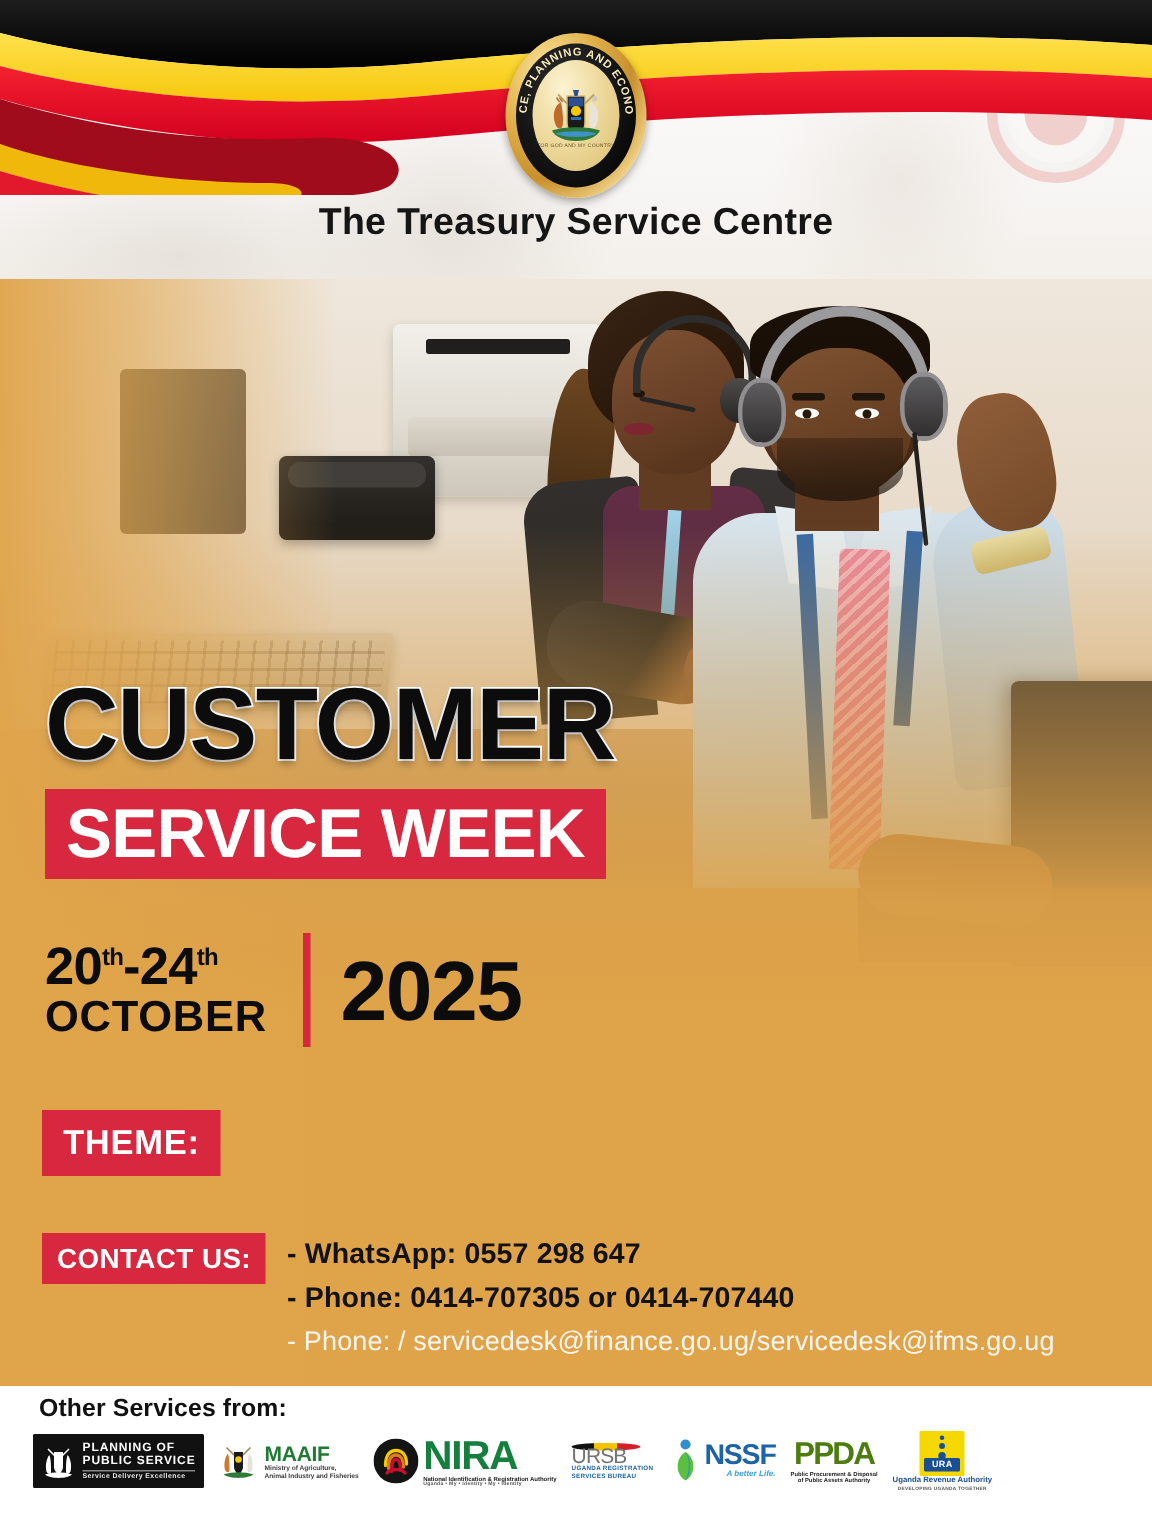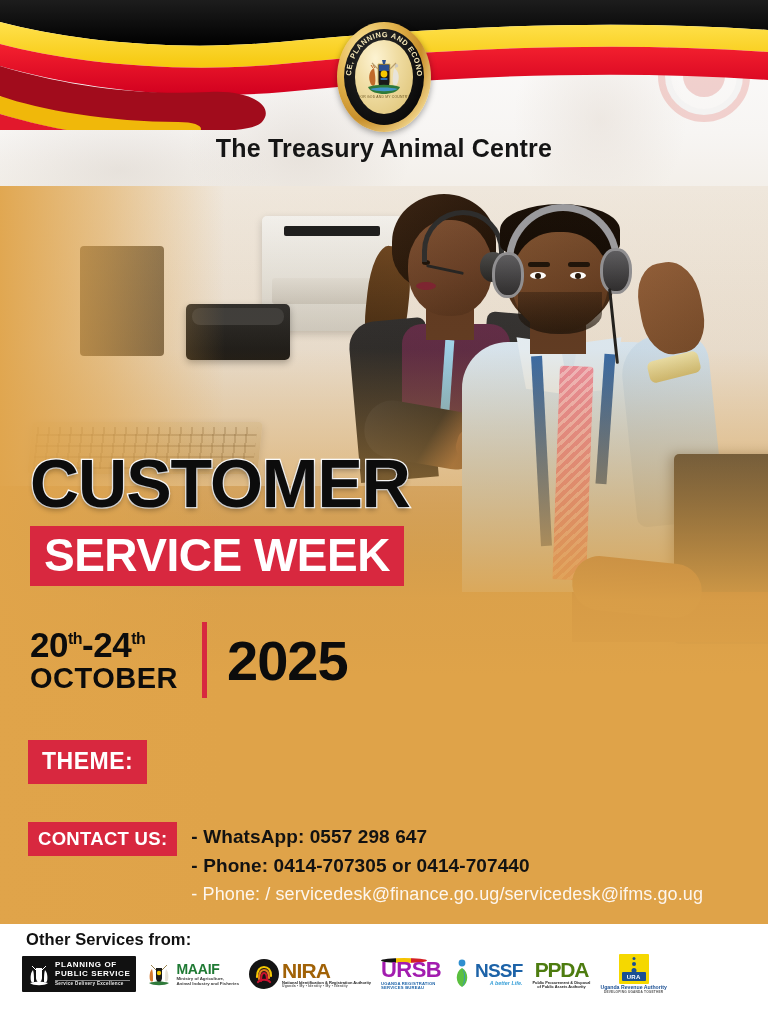--- a/index.html
+++ b/index.html
@@ -429,27 +429,27 @@
 
   
   .maaif-arms { width:26px;height:30px; margin-right:4px; }
   .maaif-txt { line-height:1.08; }
   .maaif-l1 { font-size:14px; font-weight:800; color:#1f7a34; letter-spacing:-.2px; }
   .maaif-l2 { font-size:4.4px; font-weight:600; color:#3b3b3b; }
 
   
   .nira-mark { width:30px;height:30px;margin-right:3px; }
   .nira-txt { line-height:1.02; }
-  .nira-l1 { font-size:21px; font-weight:900; color:#a16207; letter-spacing:-.8px; }
+  .nira-l1 { font-size:27px; font-weight:900; color:#15803d; letter-spacing:-.8px; }
   .nira-l2 { font-size:4px; font-weight:700; color:#222; }
   .nira-l3 { font-size:3.4px; font-weight:600; color:#555; letter-spacing:.2px; }
 
   
   .ursb-txt { line-height:1.02; }
-  .ursb-l1 { font-size:22px; font-weight:700; color:#a21caf; letter-spacing:-.6px; }
+  .ursb-l1 { font-size:14px; font-weight:400; color:#737373; letter-spacing:-.6px; }
   .ursb-l2 { font-size:4.2px; font-weight:700; color:#1d63a8; letter-spacing:.2px; }
   .ursb-swoosh { height:5px; width:46px; margin-bottom:-4px;
                  background:linear-gradient(90deg,#111 0 33%,#f5c200 33% 66%,#d42026 66% 100%);
                  border-radius:50%; }
 
   
   .nssf-leaf { width:22px;height:30px;margin-right:2px; }
   .nssf-txt { line-height:1.05; }
   .nssf-l1 { font-size:19px; font-weight:700; color:#1d63a8; letter-spacing:-.8px; }
   .nssf-l2 { font-size:5.4px; font-style:italic; font-weight:600; color:#39a0d8; text-align:right; }
@@ -543,21 +543,21 @@
     <svg class="emblem-text" width="94" height="110" viewBox="0 0 94 110">
       <defs>
         <path id="ringpath" d="M14,55 A33,40 0 1 1 80,55" fill="none"></path>
       </defs>
       <text font-size="7.4" font-weight="700" fill="#f7e9b8" letter-spacing="0.6" font-family="Liberation Sans, sans-serif">
         <textPath href="#ringpath" startOffset="50%" text-anchor="middle">MINISTRY OF FINANCE, PLANNING AND ECONOMIC DEVELOPMENT</textPath>
       </text>
     </svg>
   </div>
 
-  <div class="header-title">The Treasury Animal Centre</div>
+  <div class="header-title">The Treasury Service Centre</div>
 
   <div class="photo-stage">
     <div class="photo-wall"></div>
     <div class="monitor-l"></div>
     <div class="printer">
       <div class="printer-slot"></div>
       <div class="printer-tray"></div>
     </div>
     <div class="deskphone">
       <div class="deskphone-handset"></div>

